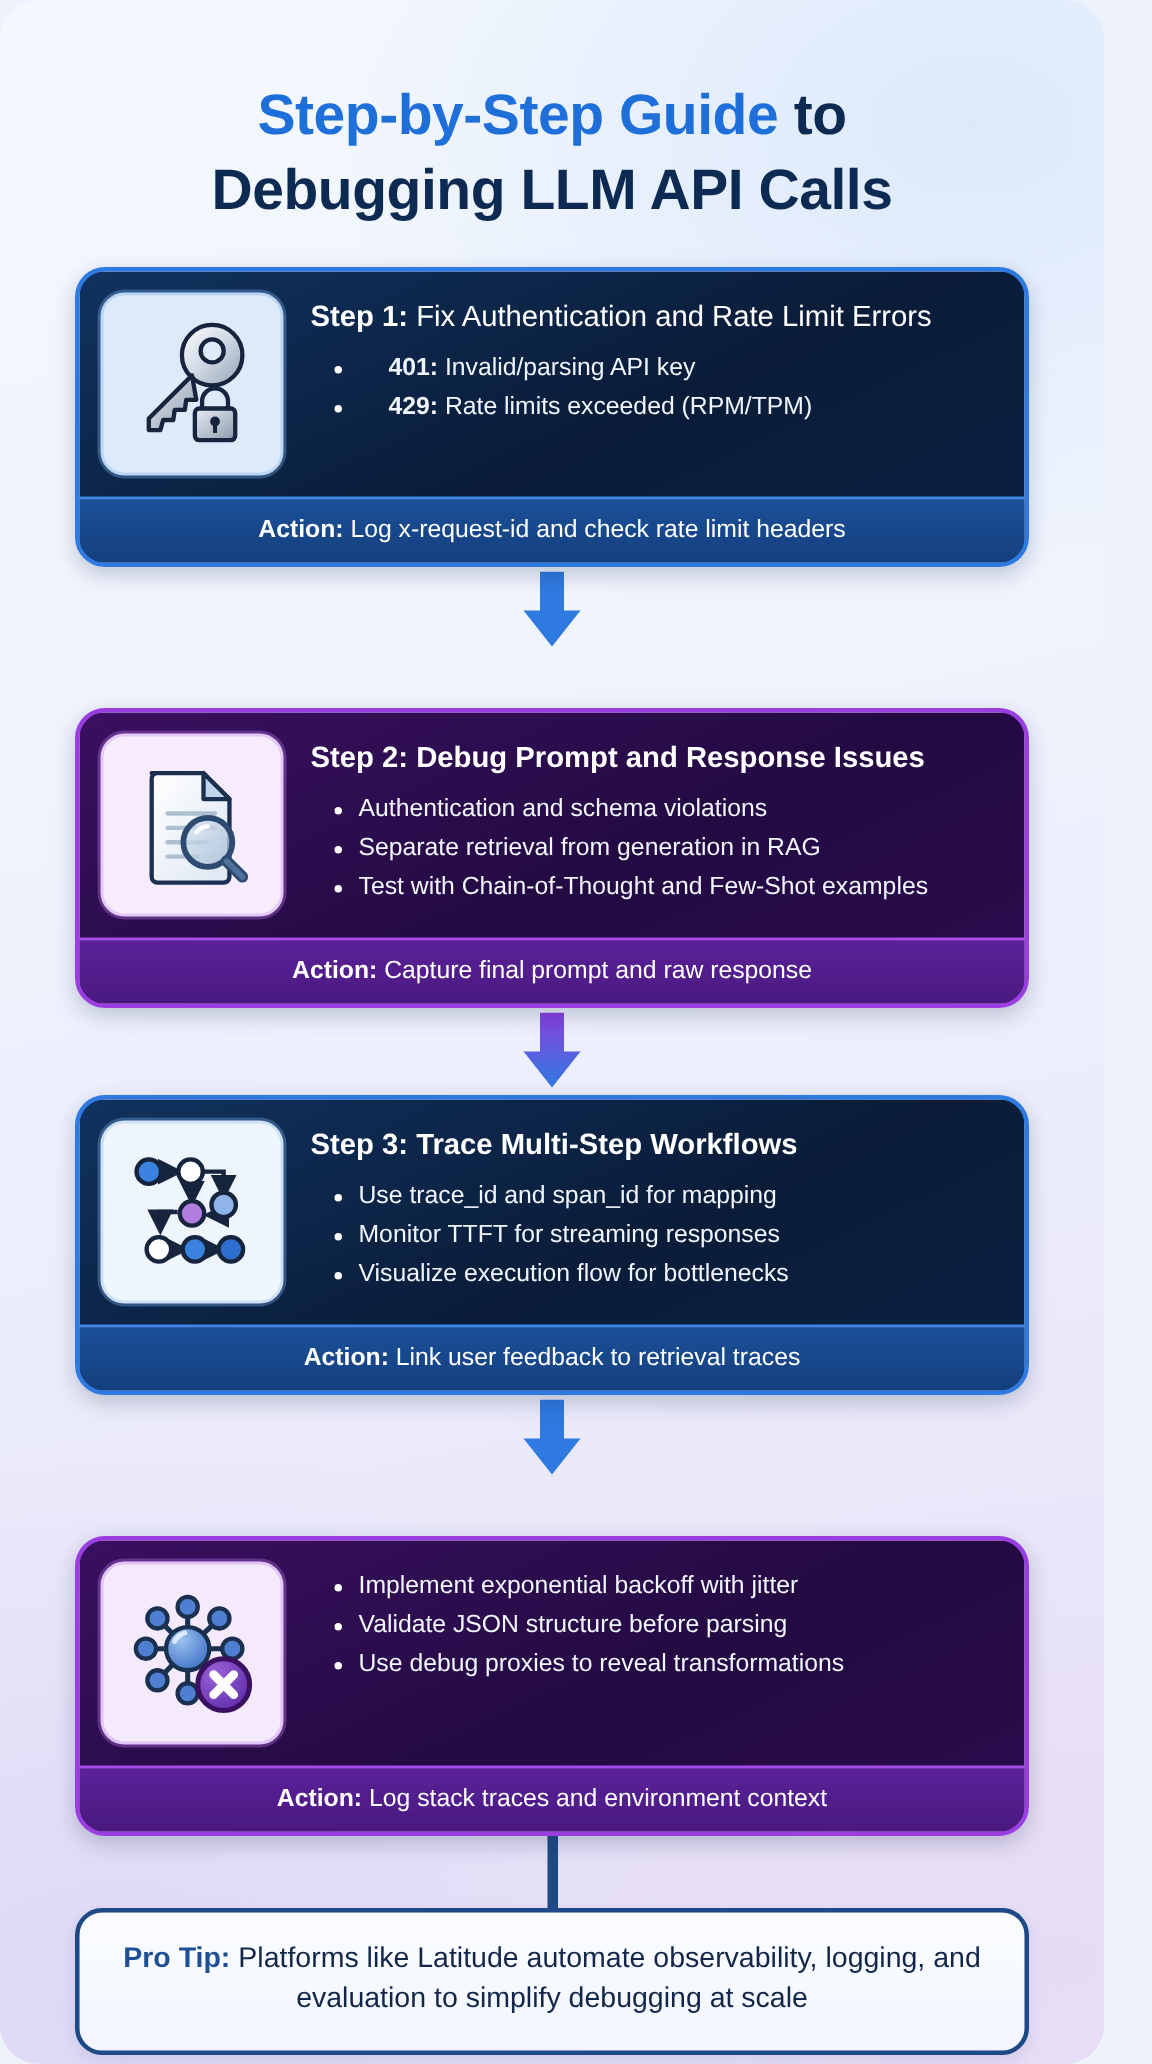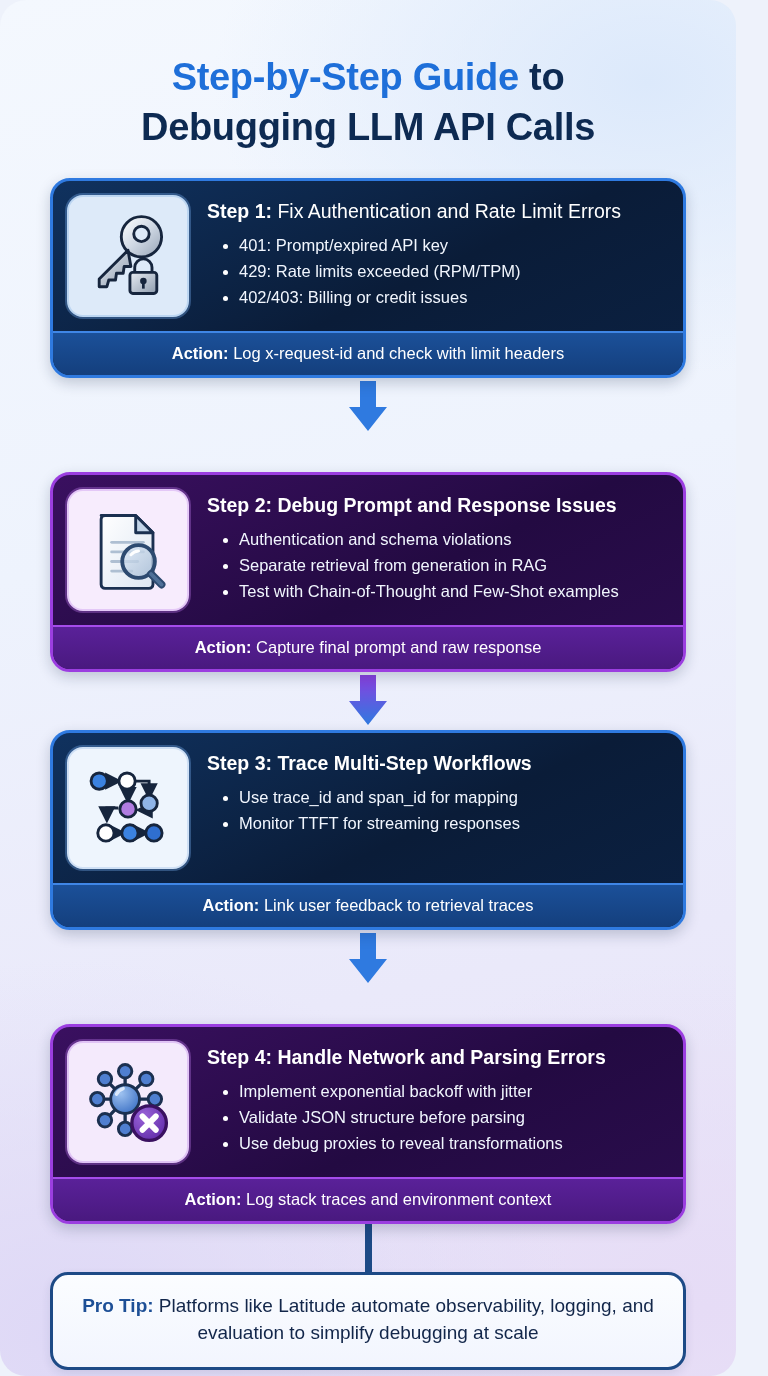--- a/index.html
+++ b/index.html
@@ -129,21 +129,21 @@
   }
   .bullets li::before {
     content: "";
     position: absolute;
     left: 0;
     top: 11px;
     width: 5px; height: 5px;
     border-radius: 50%;
     background: #ffffff;
   }
-  .bullets li b { font-weight: 400; }
+  .bullets li b { font-weight: 700; margin-left: 20px; }
 
   .action-bar {
     text-align: center;
     font-size: 16.5px;
     color: #ffffff;
     padding: 11px 14px 12px;
   }
   .action-bar b { font-weight: 700; }
   .action-bar.blue {
     background: linear-gradient(180deg, #1b5099 0%, #143f7d 100%);
@@ -229,28 +229,27 @@
               <circle cx="66" cy="76" r="3.4" fill="#16253d" stroke="none"></circle>
               <rect x="64.6" y="77" width="2.8" height="7" fill="#16253d" stroke="none"></rect>
             </g>
           </svg>
         </div>
         <div class="card-text">
           <div class="step-head">
             <span class="lead">Step 1:</span><span class="rest"> Fix Authentication and Rate Limit Errors</span>
           </div>
           <ul class="bullets">
-            <li><b>401:</b><span> Prompt/expired API key</span></li>
+            <li><b>401:</b><span> Invalid/parsing API key</span></li>
             <li><b>429:</b><span> Rate limits exceeded (RPM/TPM)</span></li>
-            <li><b>402/403:</b><span> Billing or credit issues</span></li>
           </ul>
         </div>
       </div>
       <div class="action-bar blue">
-        <b>Action:</b><span> Log x-request-id and check with limit headers</span>
+        <b>Action:</b><span> Log x-request-id and check rate limit headers</span>
       </div>
     </div>
 
     <div class="connector">
       <svg width="54" height="52" viewBox="0 0 54 52">
         <path d="M19 0 h16 v26 h11 L27 50 L8 26 h11 Z" fill="#2f7ae0"></path>
       </svg>
     </div>
 
     <div class="card purple">
@@ -342,20 +341,21 @@
             </g>
           </svg>
         </div>
         <div class="card-text">
           <div class="step-head allbold">
             <span class="lead">Step 3:</span><span class="rest"> Trace Multi-Step Workflows</span>
           </div>
           <ul class="bullets">
             <li><span>Use trace_id and span_id for mapping</span></li>
             <li><span>Monitor TTFT for streaming responses</span></li>
+            <li><span>Visualize execution flow for bottlenecks</span></li>
           </ul>
         </div>
       </div>
       <div class="action-bar blue">
         <b>Action:</b><span> Link user feedback to retrieval traces</span>
       </div>
     </div>
 
     <div class="connector">
       <svg width="54" height="52" viewBox="0 0 54 52">
@@ -400,23 +400,20 @@
             <g stroke="#3a1160" stroke-width="3.5">
               <circle cx="72" cy="72" r="18" fill="url(#xb)"></circle>
             </g>
             <g stroke="#ffffff" stroke-width="6" stroke-linecap="round">
               <line x1="65" y1="65" x2="79" y2="79"></line>
               <line x1="79" y1="65" x2="65" y2="79"></line>
             </g>
           </svg>
         </div>
         <div class="card-text">
-          <div class="step-head allbold">
-            <span class="lead">Step 4:</span><span class="rest"> Handle Network and Parsing Errors</span>
-          </div>
           <ul class="bullets">
             <li><span>Implement exponential backoff with jitter</span></li>
             <li><span>Validate JSON structure before parsing</span></li>
             <li><span>Use debug proxies to reveal transformations</span></li>
           </ul>
         </div>
       </div>
       <div class="action-bar purple">
         <b>Action:</b><span> Log stack traces and environment context</span>
       </div>

